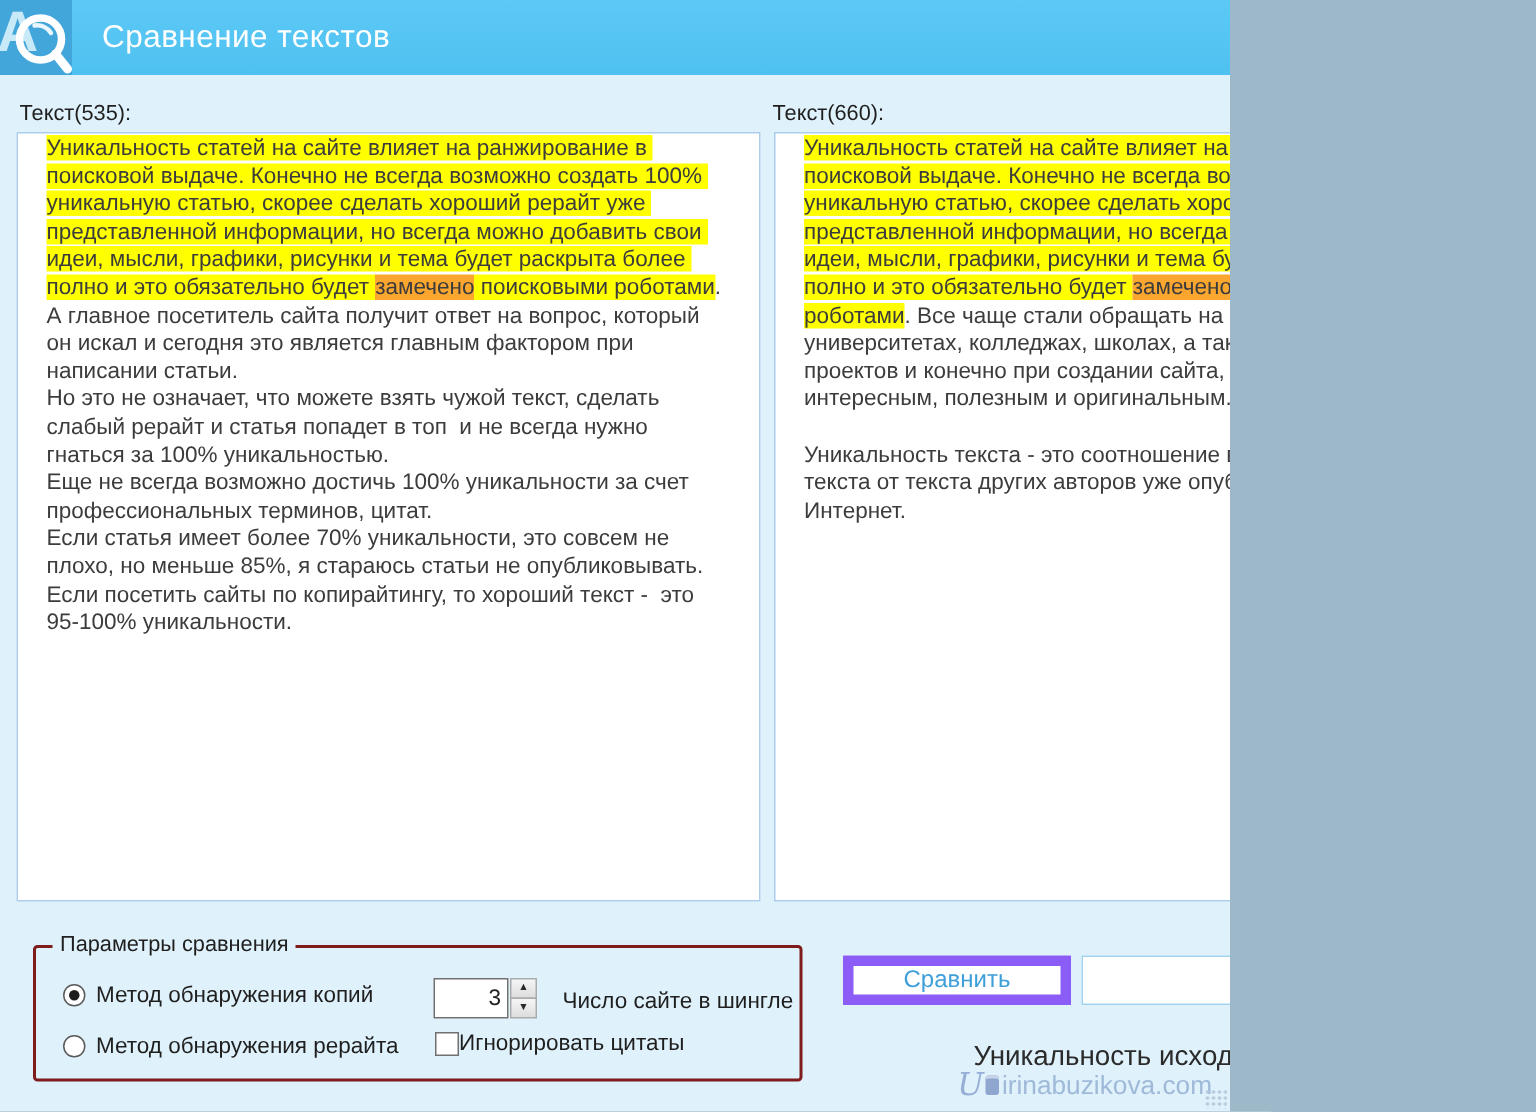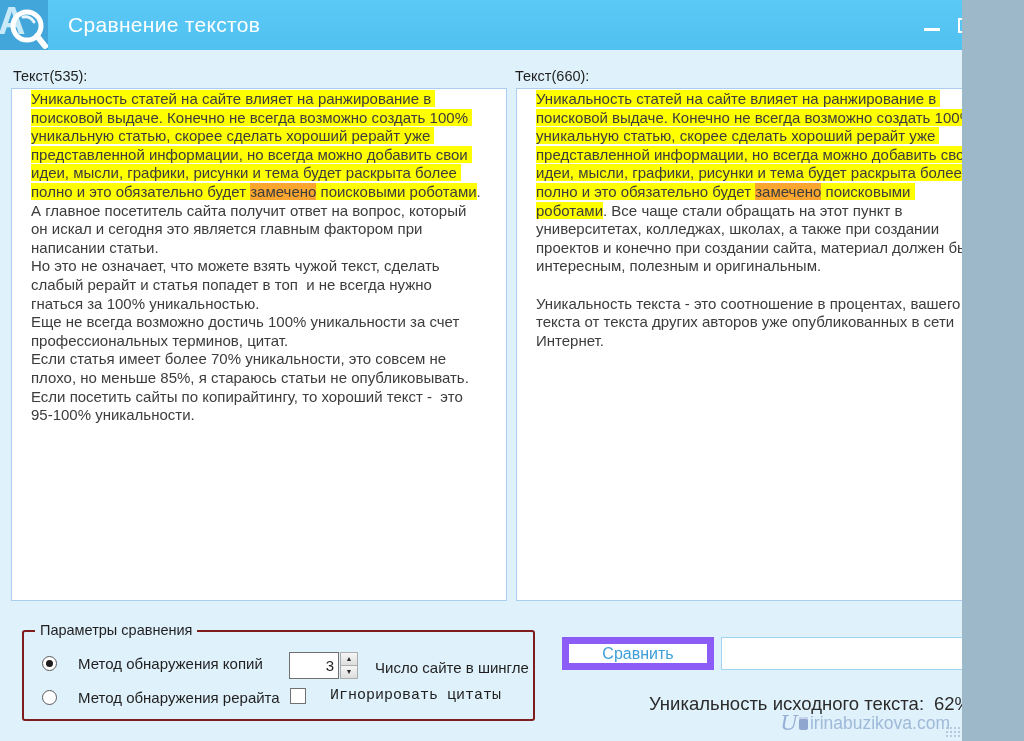--- a/index.html
+++ b/index.html
@@ -1,17 +1,17 @@
 <!DOCTYPE html>
 <html><head>
 <meta charset="utf-8">
 <style>
   html,body { margin:0; padding:0; background:#9db8c8; font-family:"Liberation Sans", sans-serif; }
   .window {
-    position:relative; width:962px; height:741px; overflow:hidden;
+    position:relative; width:820px; height:741px; overflow:hidden;
     background:#DFF1FA;
   }
   
   .titlebar {
     position:absolute; left:0; top:0; width:1024px; height:50px;
     background:linear-gradient(#5CC9F6, #4FC1F0);
   }
   .app-icon { position:absolute; left:0; top:0; width:48px; height:50px; }
   .window-title {
     position:absolute; left:68px; top:0; height:50px; line-height:50px;
@@ -50,37 +50,37 @@
   }
   .radio-row { position:absolute; left:18px; display:flex; align-items:center; }
   .radio-row.r1 { top:23px; }
   .radio-row.r2 { top:57px; }
   .radio-circle {
     width:13px; height:13px; border-radius:50%;
     border:1px solid #5a5a5a; background:#fff;
     display:flex; align-items:center; justify-content:center;
   }
   .radio-circle .dot { width:7px; height:7px; border-radius:50%; background:#1d1d1d; }
-  .radio-text { margin-left:21px; font-size:15px; color:#1f1f1f; }
+  .radio-text { margin-left:7px; font-size:15px; color:#1f1f1f; }
   .spinner { position:absolute; left:265px; top:20px; display:flex; height:27px; }
   .spinner-input {
     width:44px; height:25px; border:1px solid #707070; background:#fff;
     font-size:15px; color:#1f1f1f; text-align:right; line-height:25px; padding-right:4px;
   }
   .spinner-btns { display:flex; flex-direction:column; width:18px; margin-left:1px; }
   .spinner-btn {
     flex:1; border:1px solid #ABABAB; background:linear-gradient(#f6f6f6,#dddddd);
     display:flex; align-items:center; justify-content:center;
     font-size:7px; color:#2a2a2a; line-height:6px; cursor:default;
   }
   .spinner-btn + .spinner-btn { margin-top:-1px; }
   .shingle-label { position:absolute; left:351px; top:27px; font-size:15px; color:#1f1f1f; }
   .check-row { position:absolute; left:266px; top:55px; display:flex; align-items:center; }
   .checkbox { width:14px; height:14px; border:1px solid #707070; background:#fff; }
-  .check-text { margin-left:24px; font-size:15px; color:#1f1f1f;font-family:Liberation Mono, monospace; }
+  .check-text { margin-left:0; font-size:15px; color:#1f1f1f; }
   
   .compare-btn {
     position:absolute; left:562px; top:637px; width:152px; height:33px;
     background:#ffffff; border:7px solid #8b5cf6; box-sizing:border-box;
     color:#3E9FD9; font-size:16px; display:flex; align-items:center; justify-content:center;
     cursor:default;
   }
   .result-field {
     position:absolute; left:721px; top:637px; width:284px; height:33px;
     background:#ffffff; border:1px solid #A0D4EE; box-sizing:border-box;

